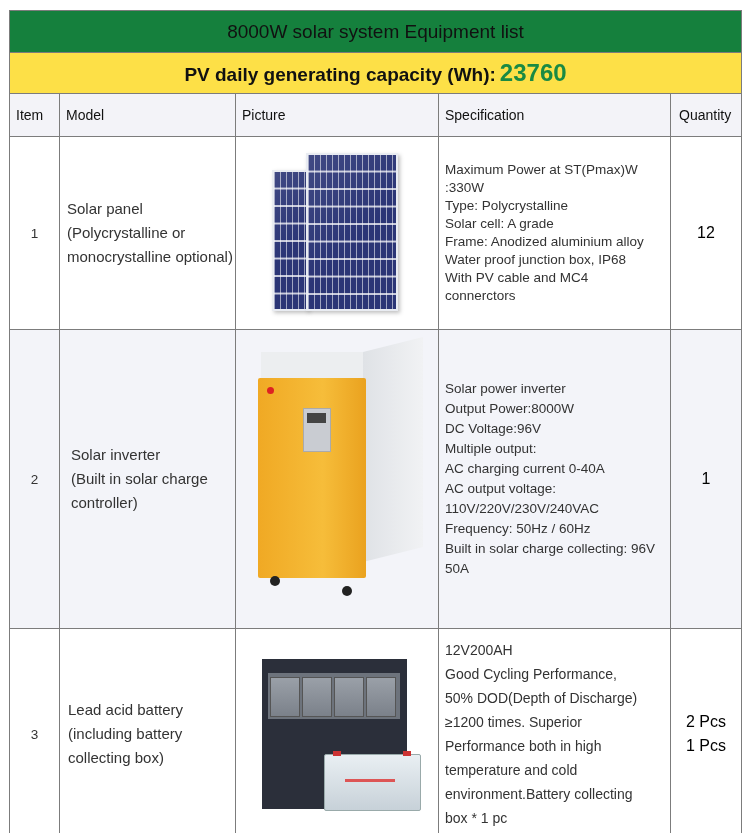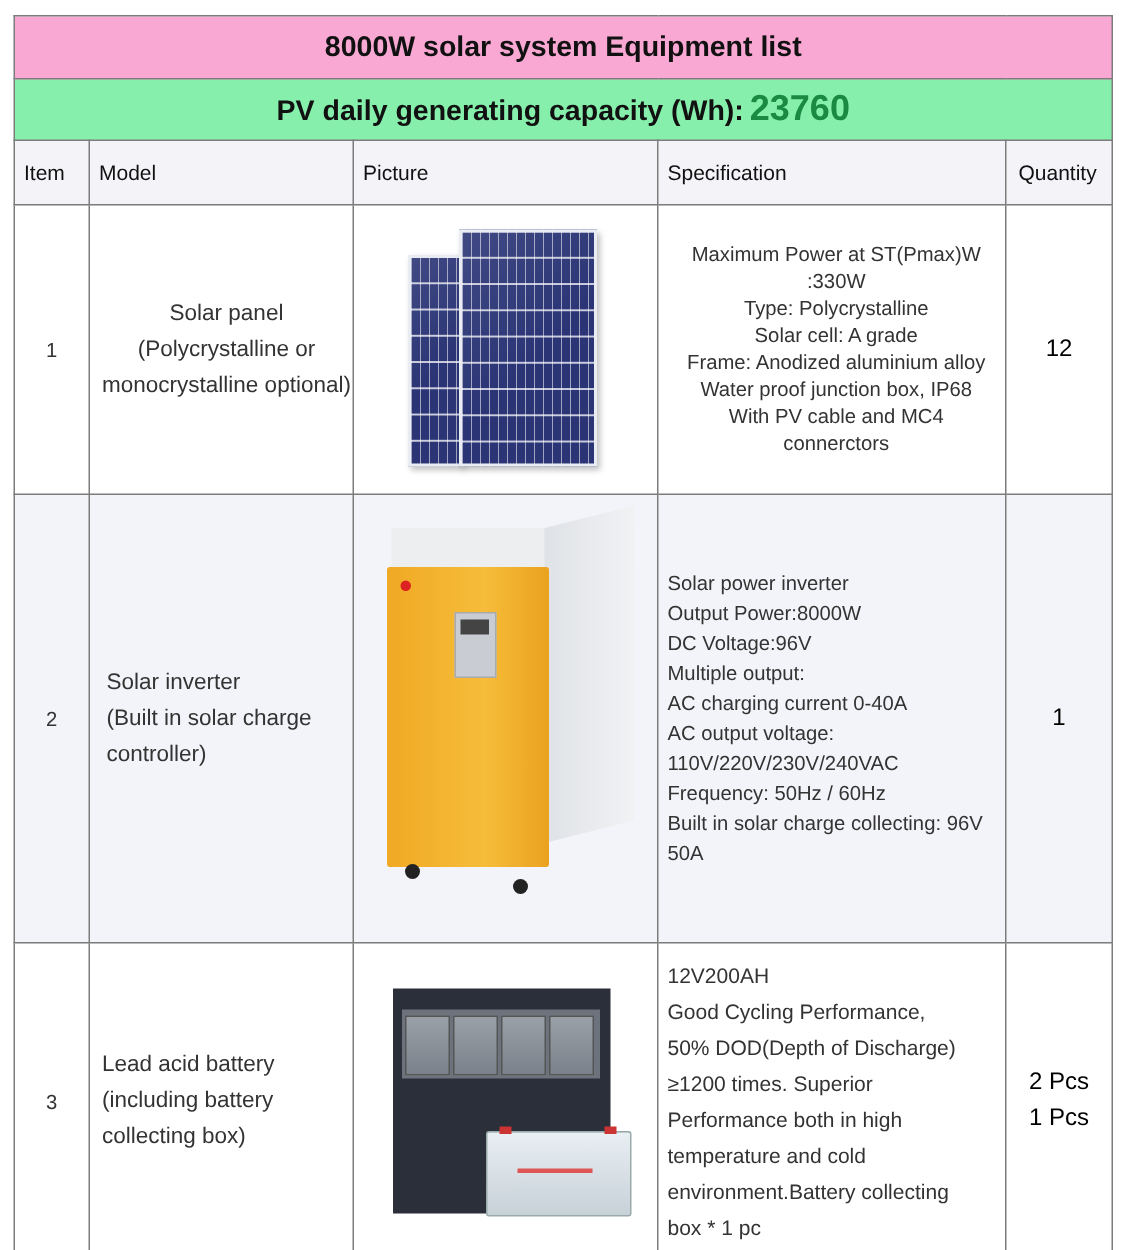--- a/index.html
+++ b/index.html
@@ -1,31 +1,31 @@
 <!DOCTYPE html>
 <html><head>
 <meta charset="utf-8">
 <style>
   html, body { margin: 0; padding: 0; background: #ffffff; }
   body { width: 750px; height: 833px; overflow: hidden; font-family: "Liberation Sans", sans-serif; color: #222; }
   .sheet { position: absolute; left: 9px; top: 10px; width: 732px; }
   table { border-collapse: collapse; width: 732px; table-layout: fixed; }
   td, th { border: 1.5px solid #7c7c7c; padding: 0; vertical-align: middle; }
-  .title-row td { height: 41px; background: #f9a8d4; text-align: center; font-weight: bold; font-size: 19px; color: #111; font-family: "Liberation Sans", sans-serif; }
-  .cap-row td { height: 40px; background: #86efac; text-align: center; font-weight: bold; font-size: 19px; color: #111; }
+  .title-row td { height: 41px; background: #15803d; text-align: center; font-weight: normal; font-size: 19px; color: #111; font-family: "Liberation Sans", sans-serif; }
+  .cap-row td { height: 40px; background: #fde047; text-align: center; font-weight: bold; font-size: 19px; color: #111; }
   .cap-value { color: #1a8a43; font-size: 24px; margin-left: 4px; }
   .head-row th { height: 42px; background: #f3f3f8; font-weight: normal; font-size: 14px; text-align: left; padding-left: 6px; color: #111; }
   .head-row th.qty { padding-left: 8px; font-size: 14px; }
   .item-no { text-align: center; font-size: 13.5px; color: #333; }
   .model { font-size: 15px; line-height: 24px; padding-left: 7px; color: #333; }
   .spec { font-size: 13.5px; color: #333; padding-left: 6px; }
   .spec div { white-space: nowrap; }
   .qty-cell { text-align: center; font-size: 16px; color: #000000; }
   .row-alt td { background: #f3f4f9; }
-  .row1 td { height: 192px; text-align: center; }
+  .row1 td { height: 192px; }
   .row2 td { height: 298px; }
   .row3 td { height: 210px; }
   .pic { position: relative; width: 100%; height: 100%; }
   
   .panel { position: absolute; background: #2b3576; border: 2px solid #e9ecf2; box-shadow: 2px 2px 4px rgba(0,0,0,0.25);
     background-image:
       linear-gradient(90deg, rgba(255,255,255,0.55) 1px, transparent 1px),
       linear-gradient(0deg, rgba(255,255,255,0.75) 1.5px, transparent 1.5px),
       linear-gradient(135deg, rgba(255,255,255,0.10) 0%, rgba(255,255,255,0) 55%);
     background-size: 6px 100%, 100% 17.5px, 100% 100%; }

